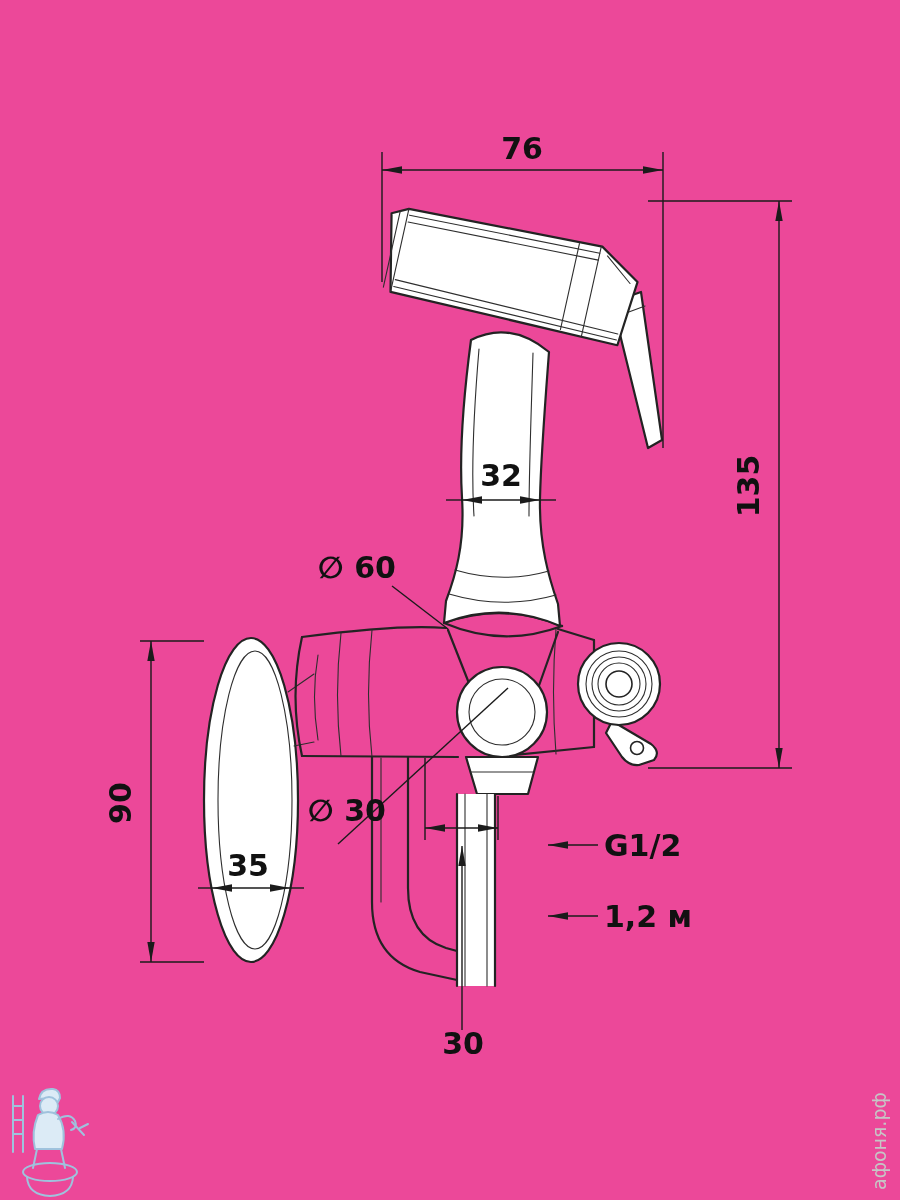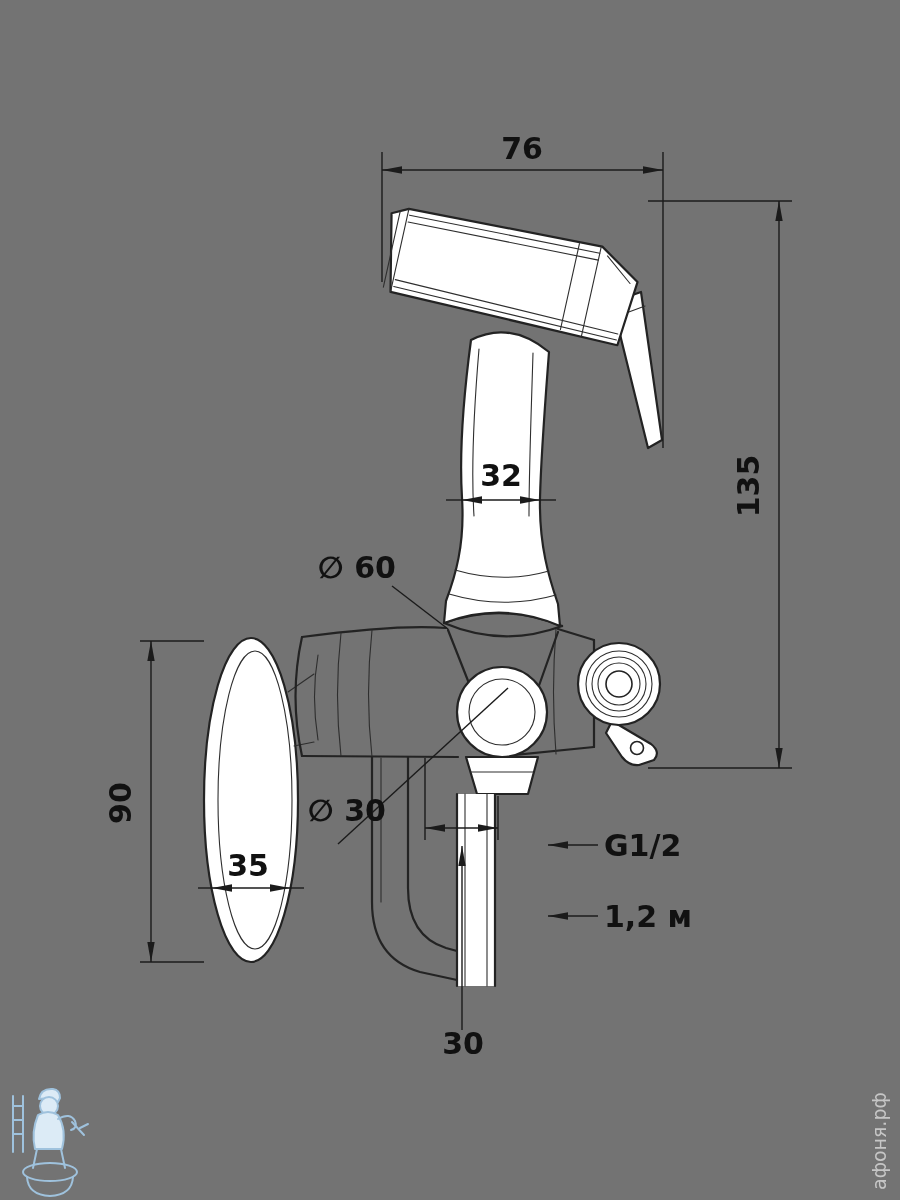--- a/index.html
+++ b/index.html
@@ -1,16 +1,16 @@
 <!DOCTYPE html>
 <html><head>
 <meta charset="utf-8">
 <style>
   html,body{margin:0;padding:0;background:#ffffff;}
-  .canvas{position:relative;width:900px;height:1200px;background:#737373;overflow:hidden;font-family:"DejaVu Sans",sans-serif;}
+  .canvas{position:relative;width:900px;height:1200px;background:#ec4899;overflow:hidden;font-family:"DejaVu Sans",sans-serif;}
   .ln{fill:none;stroke:#232323;stroke-width:2.2;stroke-linecap:round;stroke-linejoin:round;}
   .lnf{fill:#ffffff;stroke:#232323;stroke-width:2.2;stroke-linejoin:round;}
   .dtl{fill:none;stroke:#2e2e2e;stroke-width:1.1;stroke-linecap:round;}
   .mid{fill:none;stroke:#232323;stroke-width:1.6;}
   .dim{fill:none;stroke:#1b1b1b;stroke-width:1.4;}
   .dim-label{font-family:"DejaVu Sans",sans-serif;font-size:30px;font-weight:bold;fill:#111111;}
   .wm{fill:none;stroke:#9fc2dd;stroke-width:2;stroke-linecap:round;stroke-linejoin:round;}
   .wmf{fill:#dcebf6;stroke:#9fc2dd;stroke-width:2;stroke-linejoin:round;}
   .wm-text{font-family:"DejaVu Sans",sans-serif;font-size:19px;fill:#c6c6c6;}
 </style>

